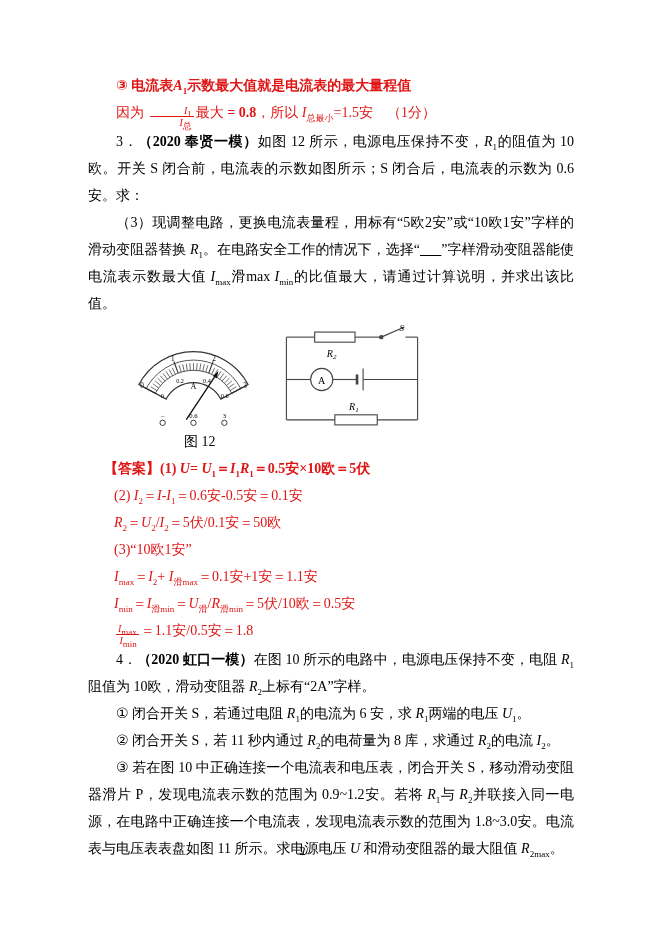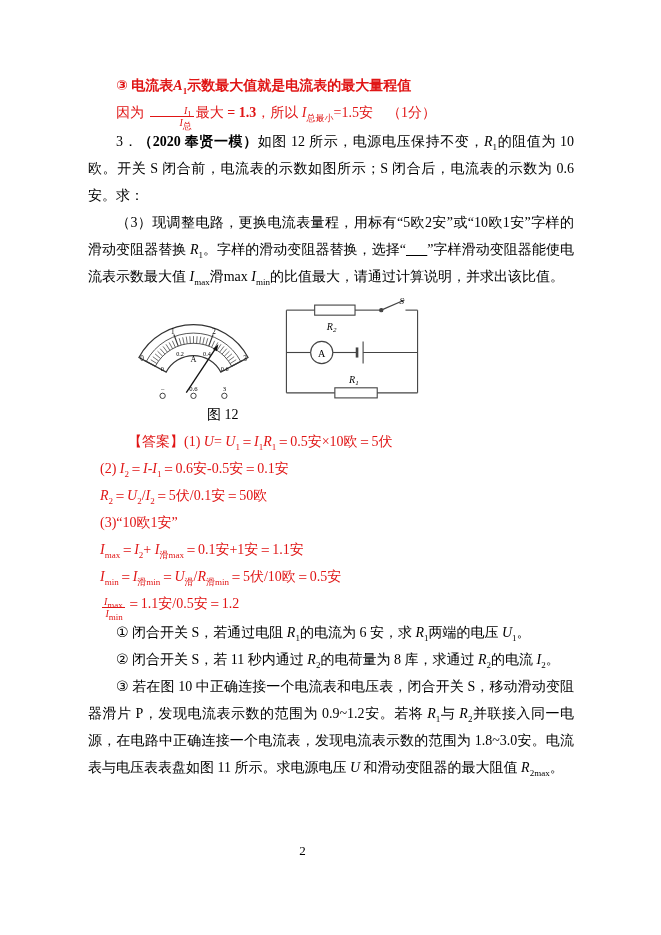--- a/index.html
+++ b/index.html
@@ -7,42 +7,42 @@
         font-family:"Liberation Serif","DejaVu Sans",serif;font-size:14px;line-height:27px;color:#000;}
   .content{position:absolute;left:88px;top:72px;width:486px;}
   .red{color:#e01515;}
   .bd{font-weight:bold;}
   .it{font-style:italic;}
   .un{text-decoration:underline;white-space:pre;}
   sub{font-size:9px;line-height:0;}
   p{margin:0;}
   .indent{text-indent:28px;}
   .just{text-align:justify;}
-  .ans{margin-left:12px;}
-  .ans-first{margin-left:40px;}
+  .ans{margin-left:26px;}
+  .ans-first{margin-left:16px;font-weight:bold;}
   .frac{display:inline-block;text-align:center;vertical-align:-9px;font-size:10px;line-height:11px;margin:0 2px;}
   .frac>span{display:block;padding:0 2px;text-align:right;}
   .frac .num{border-bottom:1px solid currentColor;}
   .figure-block{margin:6px 0 2px 36px;}
   .figure-row{display:flex;align-items:flex-start;gap:12px;height:108px;}
-  .fig-caption{margin-left:83px;line-height:22px;}
+  .fig-caption{margin-left:60px;line-height:22px;}
   svg text{font-family:"Liberation Serif","DejaVu Sans",serif;}
   .page-num{position:absolute;left:0;right:56px;top:843px;text-align:center;font-size:13px;line-height:16px;}
 </style>
 </head>
 <body>
 
 <div class="page">
   <div class="content">
 
     <p class="red bd indent"><span>③ 电流表</span><span class="it">A</span><sub>1</sub><span>示数最大值就是电流表的最大量程值</span></p>
-    <p class="red indent"><span><span>因为 </span></span><span class="frac"><span class="num"><span class="it">I</span><sub>1</sub></span><span class="den"><span class="it">I</span><sub>总</sub></span></span><span><span>最大 </span><span class="bd">= 1.3</span><span>，所以 </span><span class="it">I</span><sub>总最小</sub><span>=1.5安　（1分）</span></span></p>
+    <p class="red indent"><span><span>因为 </span></span><span class="frac"><span class="num"><span class="it">I</span><sub>1</sub></span><span class="den"><span class="it">I</span><sub>总</sub></span></span><span><span>最大 </span><span class="bd">= 0.8</span><span>，所以 </span><span class="it">I</span><sub>总最小</sub><span>=1.5安　（1分）</span></span></p>
 
     <p class="indent just"><span>3．</span><span class="bd">（2020 奉贤一模）</span><span>如图 12 所示，电源电压保持不变，</span><span class="it">R</span><sub>1</sub><span>的阻值为 10 欧。开关 S 闭合前，电流表的示数如图所示；S 闭合后，电流表的示数为 0.6 安。求：</span></p>
-    <p class="indent just"><span>（3）现调整电路，更换电流表量程，用标有“5欧2安”或“10欧1安”字样的滑动变阻器替换 </span><span class="it">R</span><sub>1</sub><span>。字样的滑动变阻器替换，选择“</span><span class="un">      </span><span>”字样滑动变阻器能使电流表示数最大值 </span><span class="it">I</span><sub>max</sub><span>滑max </span><span class="it">I</span><sub>min</sub><span>的比值最大，请通过计算说明，并求出该比值。</span></p>
+    <p class="indent just"><span>（3）现调整电路，更换电流表量程，用标有“5欧2安”或“10欧1安”字样的滑动变阻器替换 </span><span class="it">R</span><sub>1</sub><span>。在电路安全工作的情况下，选择“</span><span class="un">      </span><span>”字样滑动变阻器能使电流表示数最大值 </span><span class="it">I</span><sub>max</sub><span>滑max </span><span class="it">I</span><sub>min</sub><span>的比值最大，请通过计算说明，并求出该比值。</span></p>
 
     <div class="figure-block">
       <div class="figure-row">
 
         <svg width="140" height="106" viewBox="0 0 135 103">
           <path d="M14,59.8 A60,60 0 0 1 120,59.8 L93.5,73.9 A30,30 0 0 0 40.5,73.9 Z" fill="none" stroke="#333" stroke-width="1.2"></path>
           <path d="M21.1,63.6 A52,52 0 0 1 112.9,63.6" fill="none" stroke="#333" stroke-width="0.8"></path>
           <path d="M29.9,68.3 A42,42 0 0 1 104.1,68.3" fill="none" stroke="#333" stroke-width="0.8"></path>
           <g id="amm-ticks" stroke="#333" stroke-width="0.7">
               <line x1="29.916201099925075" y1="68.28219436299257" x2="19.320829985617955" y2="62.64853560956188" stroke-width="1.1"></line>
@@ -124,22 +124,23 @@
       </div>
       <p class="fig-caption">图 12</p>
     </div>
 
     <p class="red ans-first"><span>【答案】(1) </span><span class="it">U</span><span>= </span><span class="it">U</span><sub>1</sub><span>＝</span><span class="it">I</span><sub>1</sub><span class="it">R</span><sub>1</sub><span>＝0.5安×10欧＝5伏</span></p>
     <p class="red ans"><span>(2) </span><span class="it">I</span><sub>2</sub><span>＝</span><span class="it">I</span><span>-</span><span class="it">I</span><sub>1</sub><span>＝0.6安-0.5安＝0.1安</span></p>
     <p class="red ans"><span class="it">R</span><sub>2</sub><span>＝</span><span class="it">U</span><sub>2</sub><span>/</span><span class="it">I</span><sub>2</sub><span>＝5伏/0.1安＝50欧</span></p>
     <p class="red ans"><span>(3)“10欧1安”</span></p>
     <p class="red ans"><span class="it">I</span><sub>max</sub><span>＝</span><span class="it">I</span><sub>2</sub><span>+ </span><span class="it">I</span><sub>滑max</sub><span>＝0.1安+1安＝1.1安</span></p>
     <p class="red ans"><span class="it">I</span><sub>min</sub><span>＝</span><span class="it">I</span><sub>滑min</sub><span>＝</span><span class="it">U</span><sub>滑</sub><span>/</span><span class="it">R</span><sub>滑min</sub><span>＝5伏/10欧＝0.5安</span></p>
-    <p class="red ans"><span class="frac"><span class="num"><span class="it">I</span><sub>max</sub></span><span class="den"><span class="it">I</span><sub>min</sub></span></span><span><span>＝1.1安/0.5安＝1.2</span></span></p>
+    <p class="red ans"><span class="frac"><span class="num"><span class="it">I</span><sub>max</sub></span><span class="den"><span class="it">I</span><sub>min</sub></span></span><span><span>＝1.1安/0.5安＝1.8</span></span></p>
 
+    <p class="indent just"><span>4．</span><span class="bd">（2020 虹口一模）</span><span>在图 10 所示的电路中，电源电压保持不变，电阻 </span><span class="it">R</span><sub>1</sub><span>阻值为 10欧，滑动变阻器 </span><span class="it">R</span><sub>2</sub><span>上标有“2A”字样。</span></p>
     <p class="indent just"><span>① 闭合开关 S，若通过电阻 </span><span class="it">R</span><sub>1</sub><span>的电流为 6 安，求 </span><span class="it">R</span><sub>1</sub><span>两端的电压 </span><span class="it">U</span><sub>1</sub><span>。</span></p>
     <p class="indent just"><span>② 闭合开关 S，若 11 秒内通过 </span><span class="it">R</span><sub>2</sub><span>的电荷量为 8 库，求通过 </span><span class="it">R</span><sub>2</sub><span>的电流 </span><span class="it">I</span><sub>2</sub><span>。</span></p>
     <p class="indent just"><span>③ 若在图 10 中正确连接一个电流表和电压表，闭合开关 S，移动滑动变阻器滑片 P，发现电流表示数的范围为 0.9~1.2安。若将 </span><span class="it">R</span><sub>1</sub><span>与 </span><span class="it">R</span><sub>2</sub><span>并联接入同一电源，在电路中正确连接一个电流表，发现电流表示数的范围为 1.8~3.0安。电流表与电压表表盘如图 11 所示。求电源电压 </span><span class="it">U</span><span> 和滑动变阻器的最大阻值 </span><span class="it">R</span><sub>2max</sub><span>。</span></p>
 
   </div>
 
   <div class="page-num">2</div>
 </div>
 
 </body></html>

